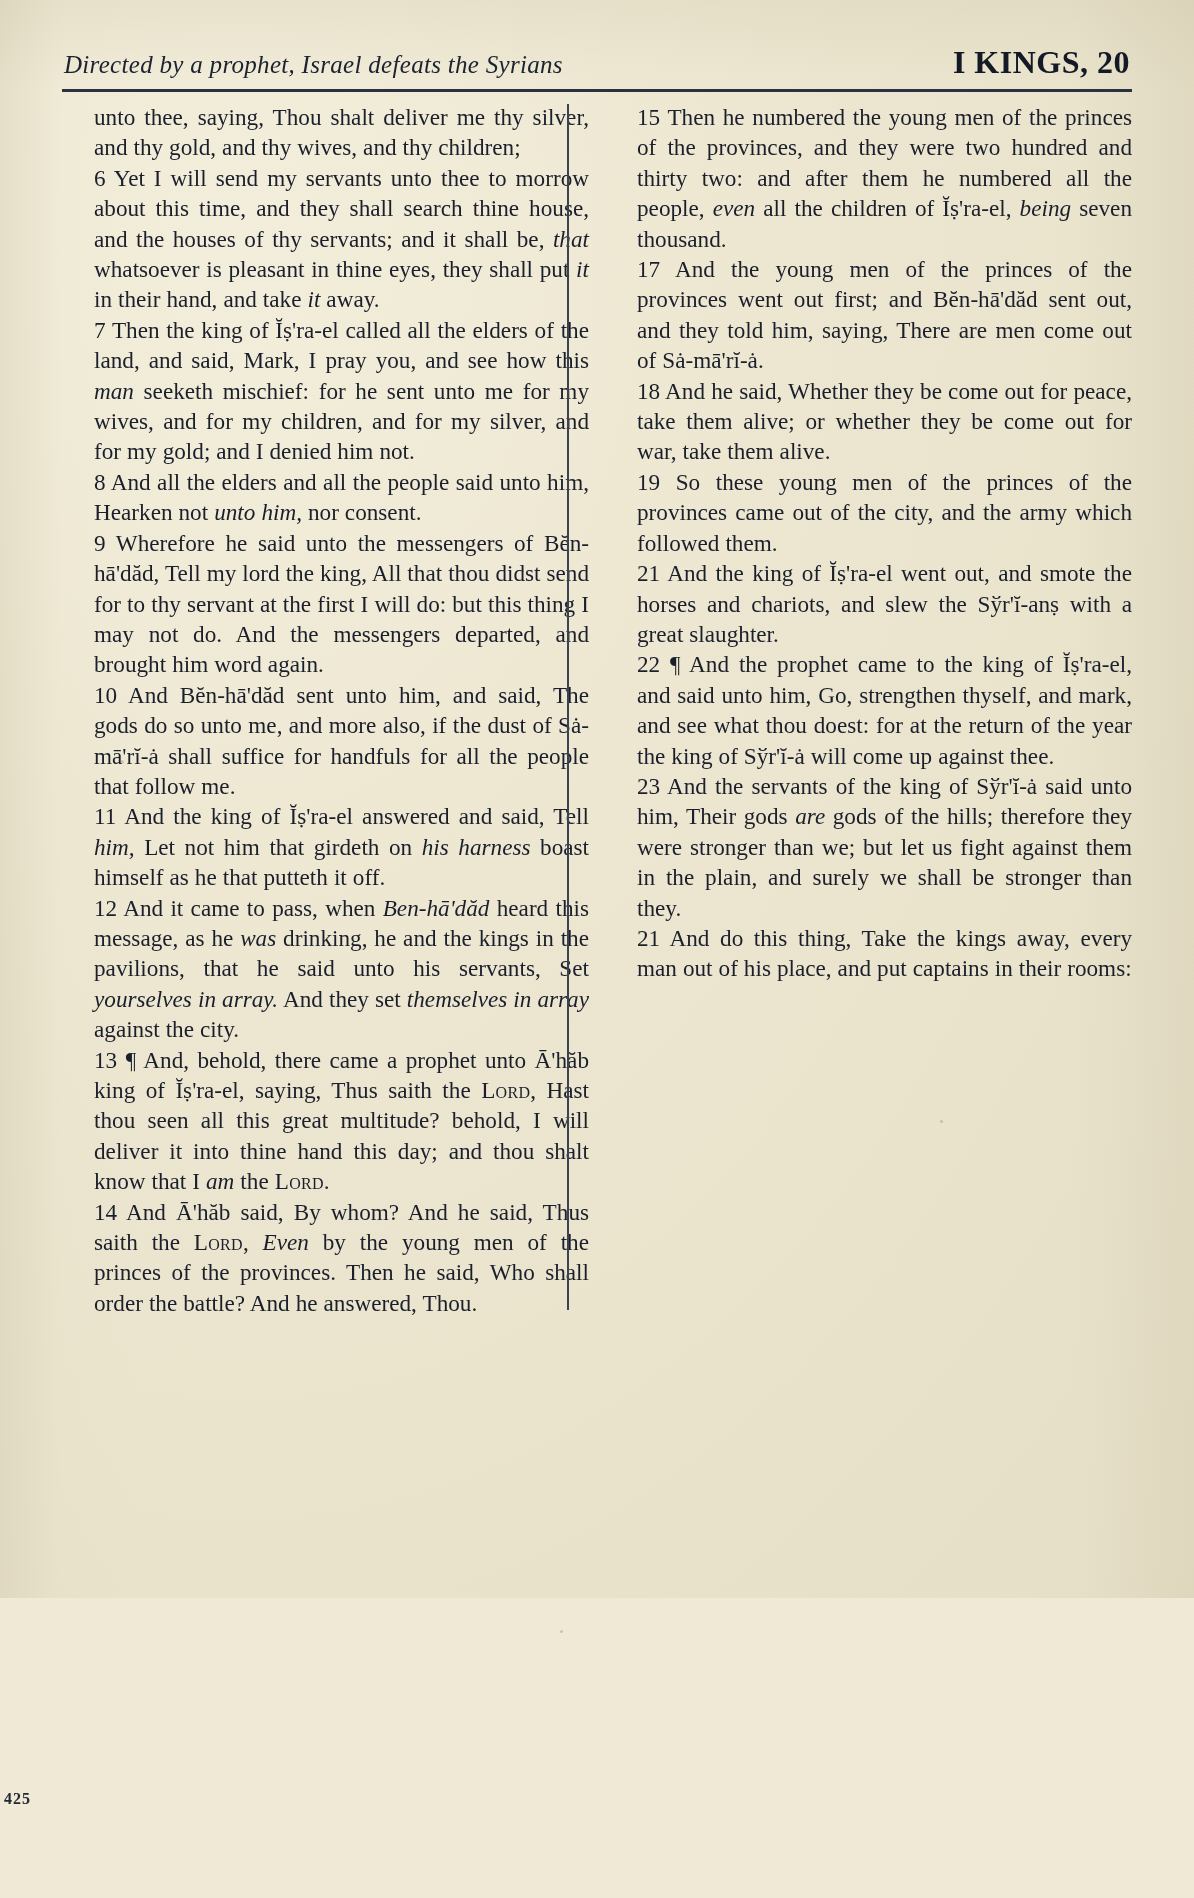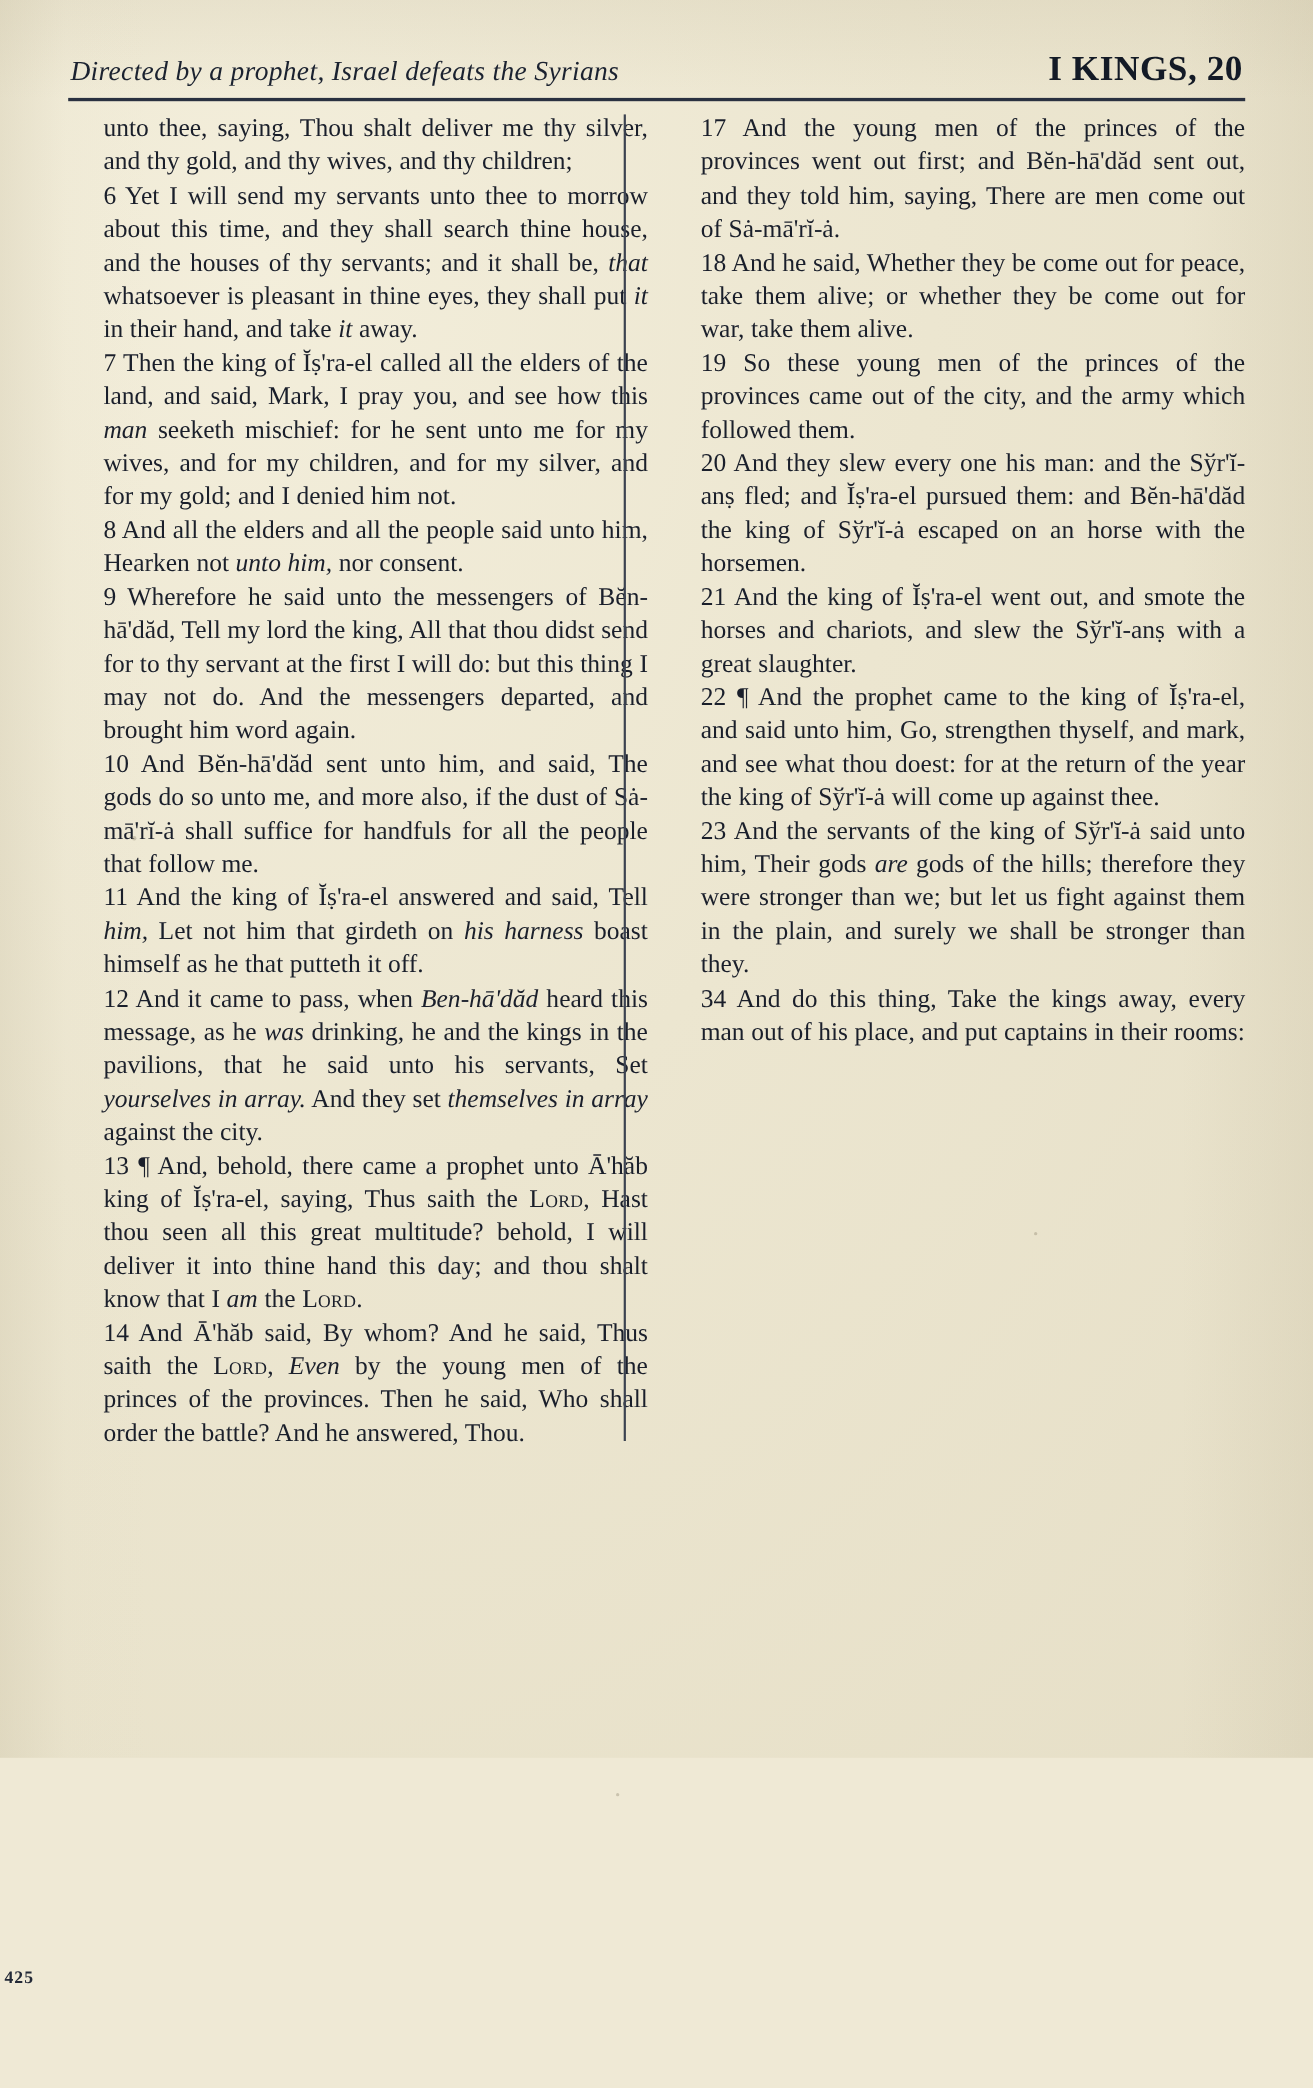--- a/index.html
+++ b/index.html
@@ -139,28 +139,28 @@
         <p class="v">8 And all the elders and all the people said unto him, Hearken not <i>unto him,</i> nor consent.</p>
         <p class="v">9 Wherefore he said unto the messengers of Bĕn-hā'dăd, Tell my lord the king, All that thou didst send for to thy servant at the first I will do: but this thing I may not do. And the messengers departed, and brought him word again.</p>
         <p class="v">10 And Bĕn-hā'dăd sent unto him, and said, The gods do so unto me, and more also, if the dust of Sȧ-mā'rĭ-ȧ shall suffice for handfuls for all the people that follow me.</p>
         <p class="v">11 And the king of Ĭṣ'ra-el answered and said, Tell <i>him,</i> Let not him that girdeth on <i>his harness</i> boast himself as he that putteth it off.</p>
         <p class="v">12 And it came to pass, when <i>Ben-hā'dăd</i> heard this message, as he <i>was</i> drinking, he and the kings in the pavilions, that he said unto his servants, Set <i>yourselves in array.</i> And they set <i>themselves in array</i> against the city.</p>
         <p class="v">13 ¶ And, behold, there came a prophet unto Ā'hăb king of Ĭṣ'ra-el, saying, Thus saith the <span class="sc">Lord</span>, Hast thou seen all this great multitude? behold, I will deliver it into thine hand this day; and thou shalt know that I <i>am</i> the <span class="sc">Lord</span>.</p>
         <p class="v">14 And Ā'hăb said, By whom? And he said, Thus saith the <span class="sc">Lord</span>, <i>Even</i> by the young men of the princes of the provinces. Then he said, Who shall order the battle? And he answered, Thou.</p>
       </div>
 
       <div class="col col-right">
+        <p class="v">15 Then he numbered the young men of the princes of the provinces, and they were two hundred and thirty two: and after them he numbered all the people, <i>even</i> all the children of Ĭṣ'ra-el, <i>being</i> seven thousand.</p>
         <p class="v">17 And the young men of the princes of the provinces went out first; and Bĕn-hā'dăd sent out, and they told him, saying, There are men come out of Sȧ-mā'rĭ-ȧ.</p>
         <p class="v">18 And he said, Whether they be come out for peace, take them alive; or whether they be come out for war, take them alive.</p>
         <p class="v">19 So these young men of the princes of the provinces came out of the city, and the army which followed them.</p>
-        <p class="v">20 And they slew every one his man: and the Sўr'ĭ-anṣ fled; and Ĭṣ'ra-el pursued them: and Bĕn-hā'dăd the king of Sўr'ĭ-ȧ escaped on an horse with the horsemen.</p>
         <p class="v">21 And the king of Ĭṣ'ra-el went out, and smote the horses and chariots, and slew the Sўr'ĭ-anṣ with a great slaughter.</p>
         <p class="v">22 ¶ And the prophet came to the king of Ĭṣ'ra-el, and said unto him, Go, strengthen thyself, and mark, and see what thou doest: for at the return of the year the king of Sўr'ĭ-ȧ will come up against thee.</p>
         <p class="v">23 And the servants of the king of Sўr'ĭ-ȧ said unto him, Their gods <i>are</i> gods of the hills; therefore they were stronger than we; but let us fight against them in the plain, and surely we shall be stronger than they.</p>
-        <p class="v">34 And do this thing, Take the kings away, every man out of his place, and put captains in their rooms:</p>
+        <p class="v">21 And do this thing, Take the kings away, every man out of his place, and put captains in their rooms:</p>
       </div>
     </div>
   </div>
 
   <div class="folio">425</div>
 
   <div class="speck" style="left:120px; top:760px; width:4px; height:4px;"></div>
   <div class="speck" style="left:940px; top:1120px; width:3px; height:3px;"></div>
   <div class="speck" style="left:560px; top:1630px; width:3px; height:3px;"></div>
 </div>

